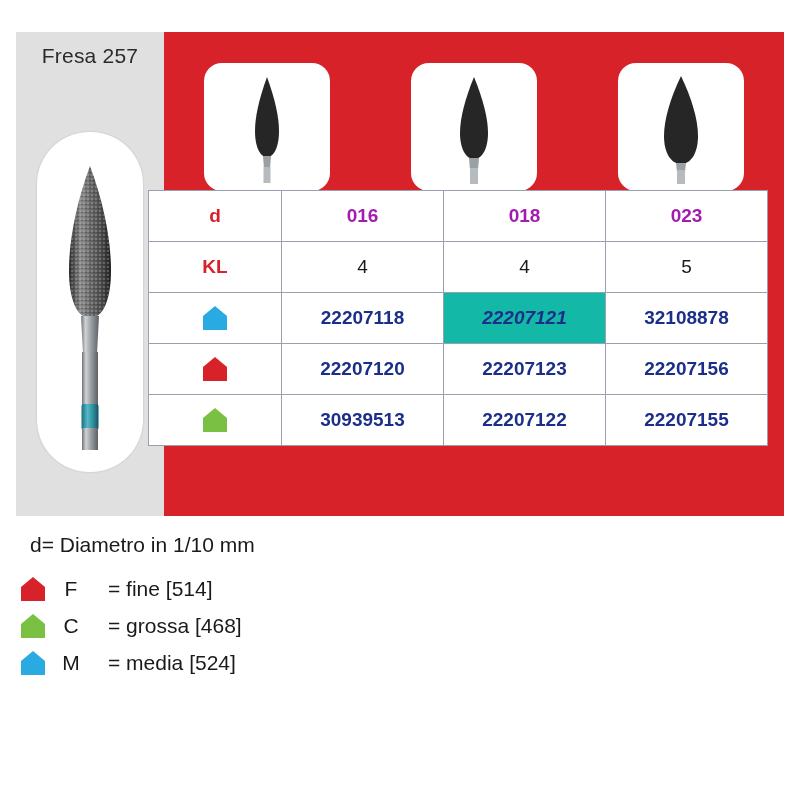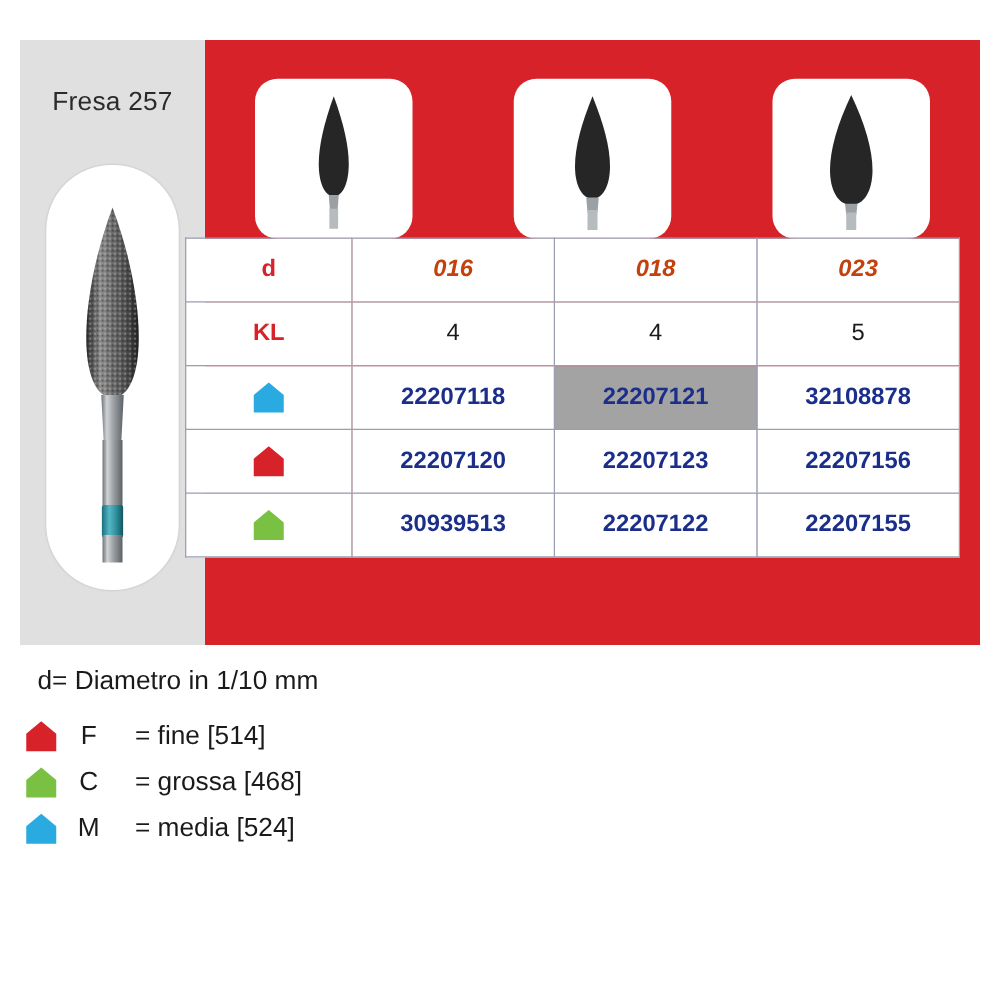--- a/index.html
+++ b/index.html
@@ -34,21 +34,21 @@
 
   
   .left-panel {
     width: 148px;
     background: #e0e0e0;
     position: relative;
     flex: 0 0 148px;
   }
   .fresa-title {
     position: absolute;
-    top: 38px;
+    top: 12px;
     left: 0;
     width: 148px;
     text-align: center;
     font-size: 21px;
     color: #2b2b2b;
     letter-spacing: .2px;
   }
   .bur-card {
     position: absolute;
     top: 100px;
@@ -114,34 +114,34 @@
     vertical-align: middle;
     font-size: 19px;
     background: #ffffff;
   }
   td.hdr {
     color: #d8222a;
     font-weight: bold;
     font-size: 20px;
   }
   td.dim {
-    color: #c2410c;
+    color: #a21caf;
     font-weight: bold;
-    font-style: italic;
   }
   td.kl {
     color: #1a1a1a;
   }
   td.code {
     color: #1b2f8a;
     font-weight: bold;
     font-size: 19px;
   }
   td.code.highlight {
-    background: #a3a3a3;
+    background: #14b8a6;
+    font-style: italic;
   }
   td.icon-cell {
     background: #ffffff;
   }
   .col-label { width: 130px; }
 
   
   .pent {
     display: inline-block;
     width: 26px;

